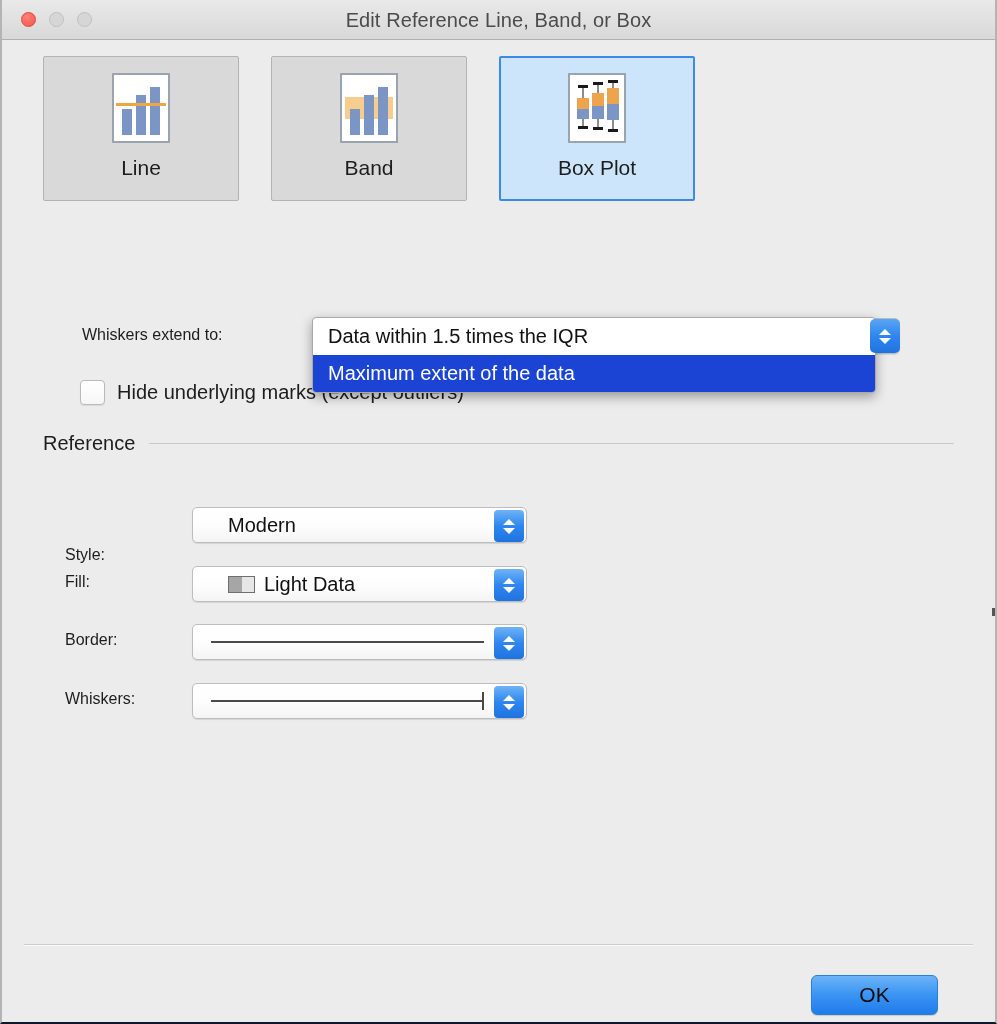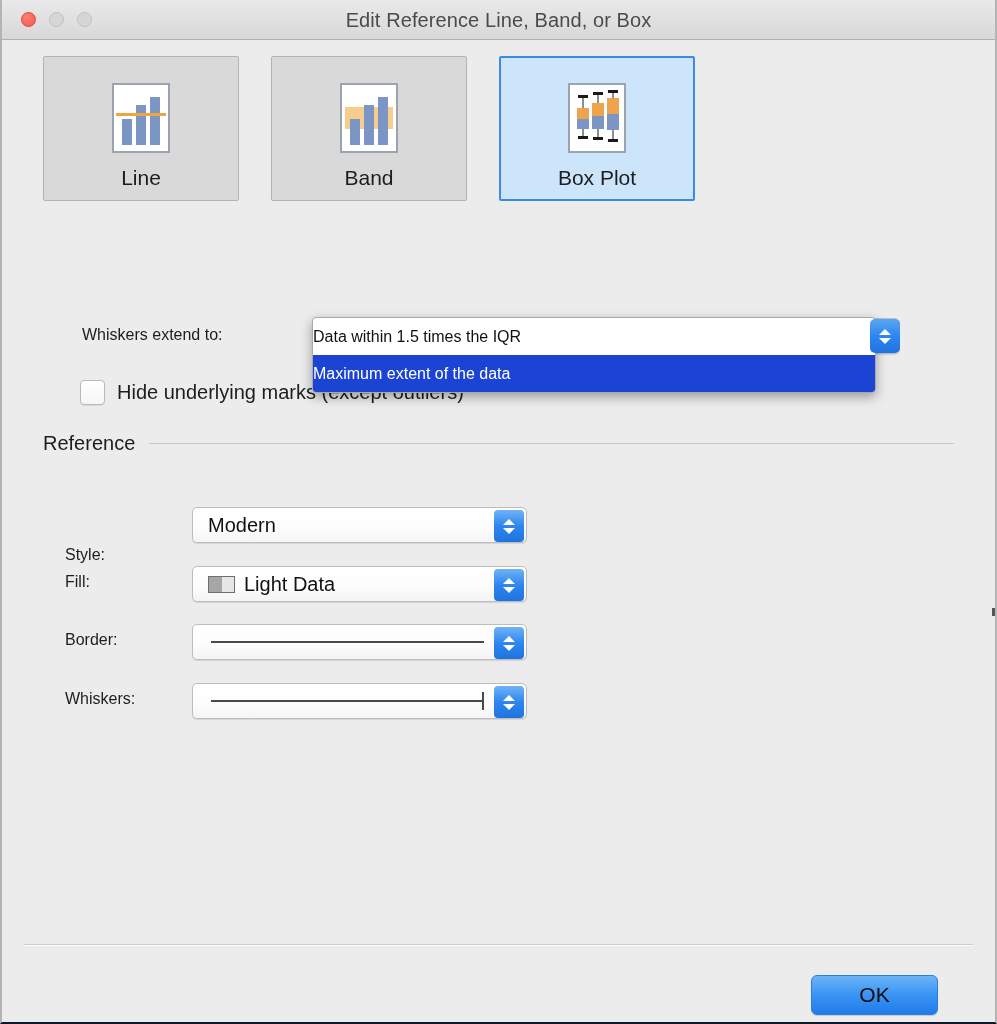--- a/index.html
+++ b/index.html
@@ -70,21 +70,21 @@
   .tab {
     width: 196px;
     height: 145px;
     box-sizing: border-box;
     background: #d9d9d9;
     border: 1px solid #b3b3b3;
     border-radius: 2px;
     display: flex;
     flex-direction: column;
     align-items: center;
-    justify-content: center;
+    justify-content: flex-start;
     padding-top: 16px;
     cursor: default;
   }
   .tab.selected {
     background: #cde5fb;
     border: 2px solid #3b8ae8;
     padding-top: 15px;
   }
   .tab-icon {
     width: 58px;
@@ -199,20 +199,21 @@
     cursor: default;
   }
   .popup-text {
     font-size: 20px;
     color: #111111;
     padding-left: 15px;
     white-space: nowrap;
     display: flex;
     align-items: center;
     gap: 9px;
+    margin-left: 20px;
   }
   .stepper {
     position: absolute;
     right: 2px;
     top: 2px;
     width: 30px;
     height: 32px;
     border-radius: 4px;
     background: linear-gradient(to bottom, #6fb3f5 0%, #2f86ef 50%, #1f73e0 100%);
     display: flex;
@@ -298,21 +299,22 @@
     border: 1px solid #a9a9a9;
     border-radius: 4px;
     box-shadow: 0 4px 12px rgba(0,0,0,0.35);
     overflow: hidden;
     z-index: 50;
   }
   .menu-item {
     height: 37px;
     display: flex;
     align-items: center;
-    font-size: 16px;
+    padding-left: 15px;
+    font-size: 20px;
     color: #111111;
     white-space: nowrap;
     cursor: default;
   }
   .menu-item.highlight {
     background: #1b44d4;
     color: #ffffff;
   }
   #dropdown-stepper {
     position: absolute;

